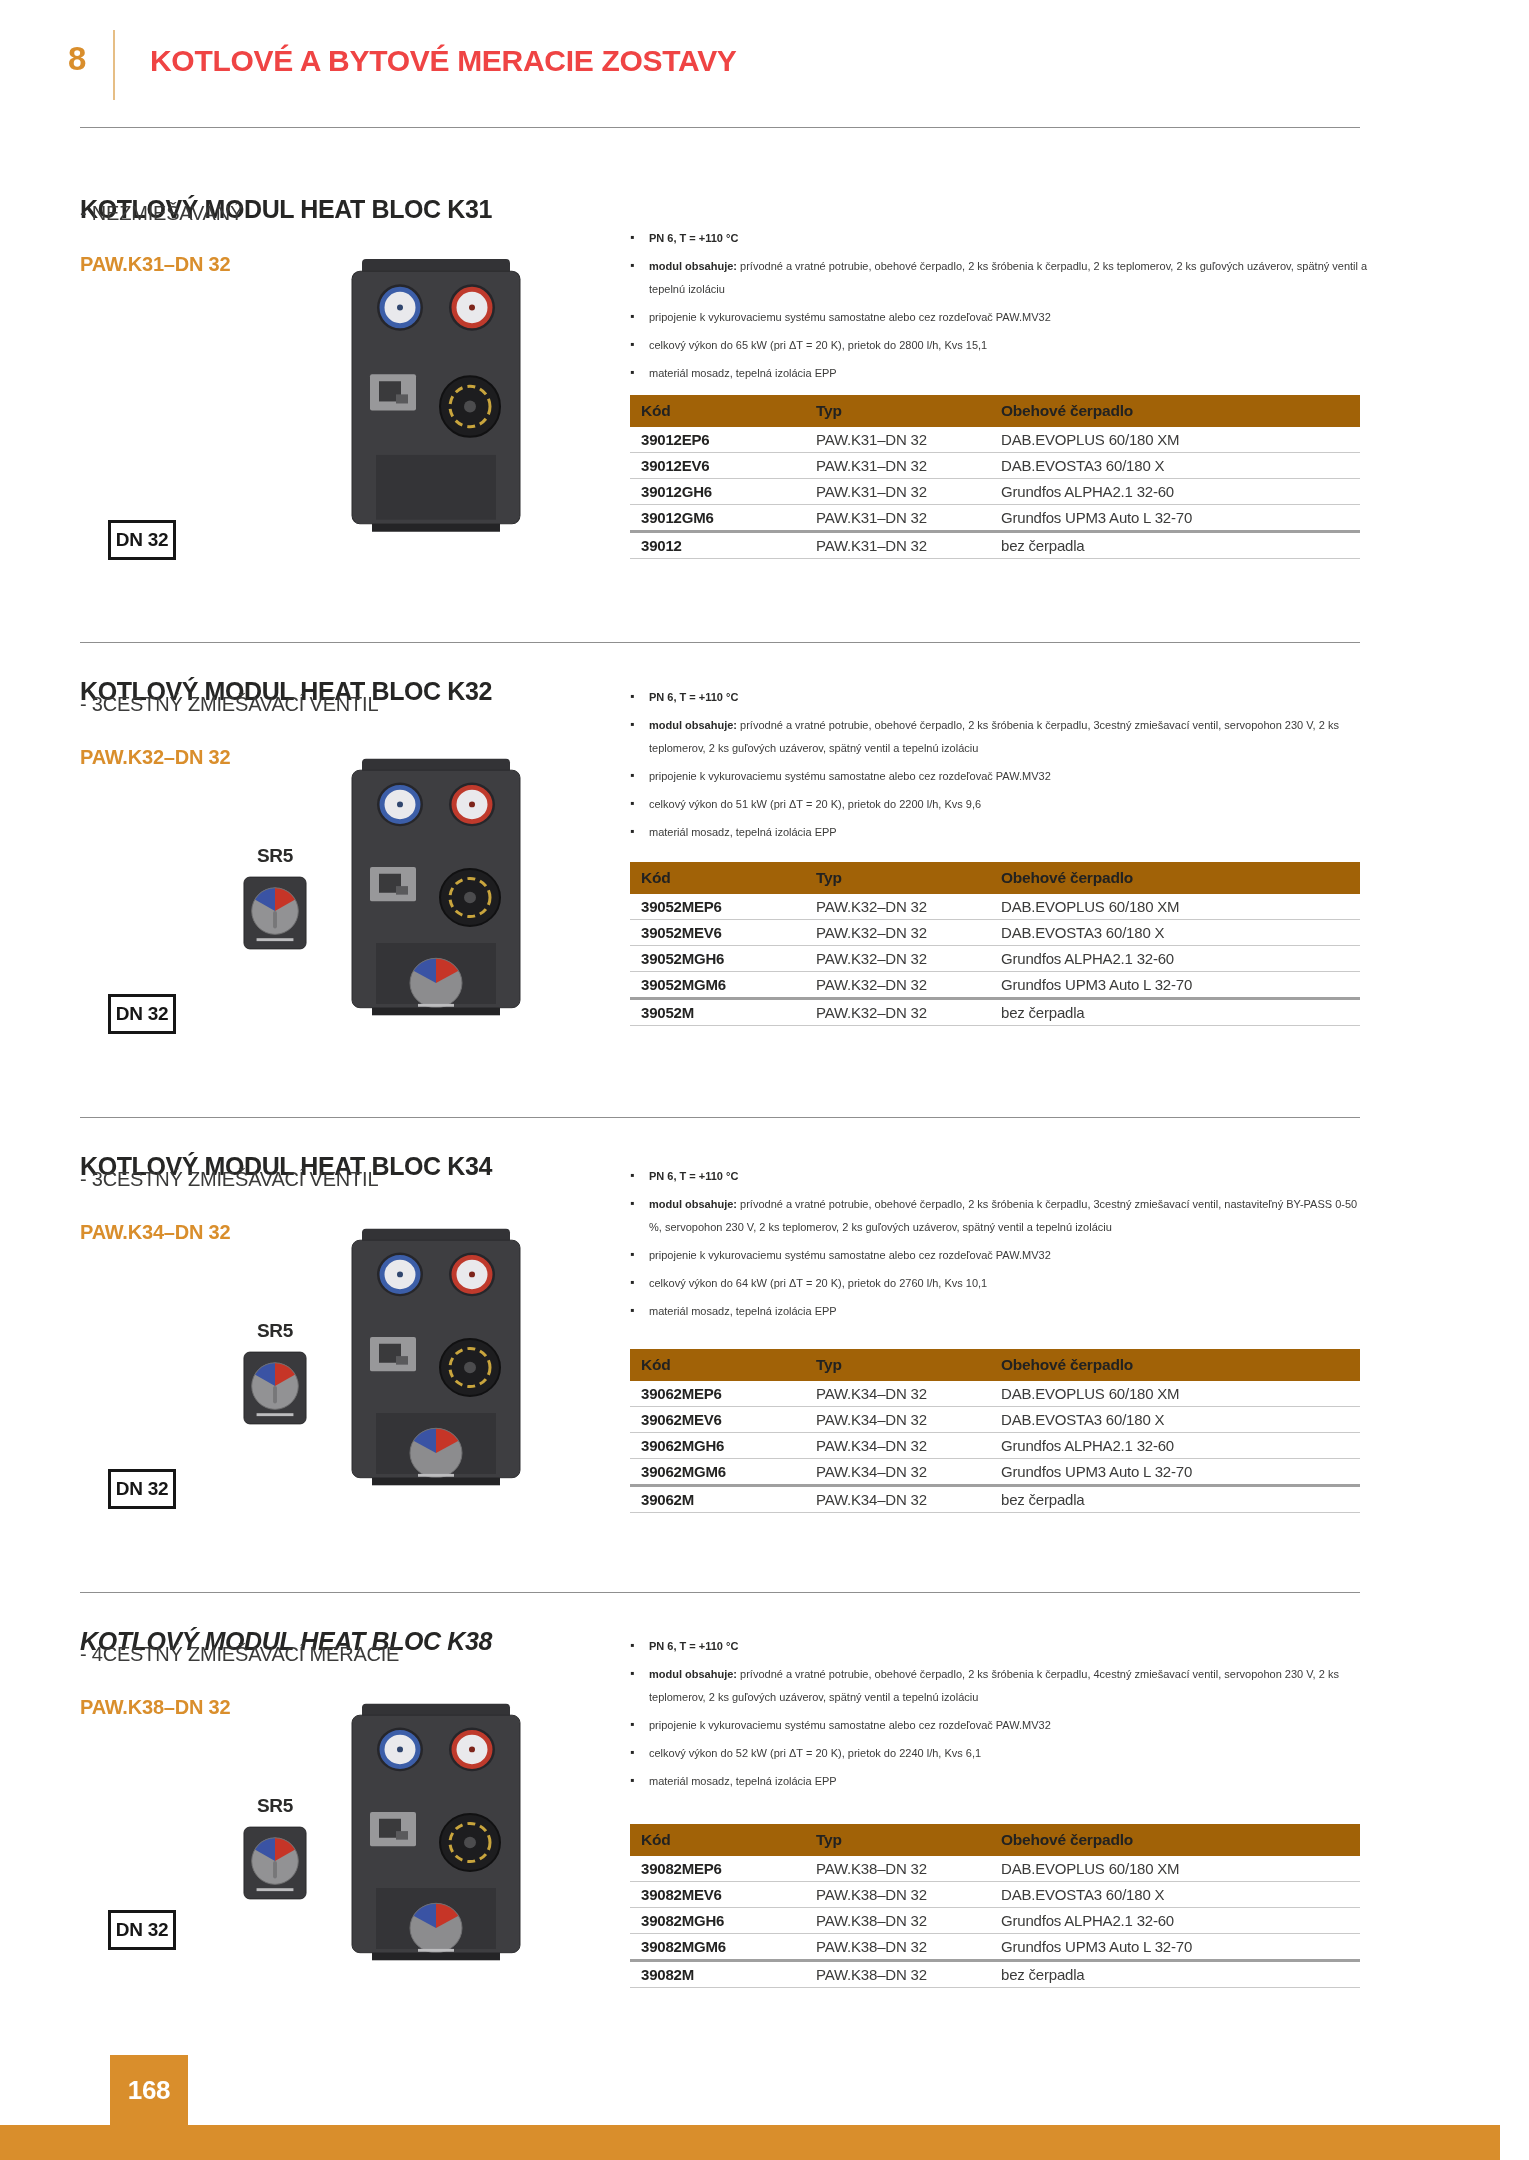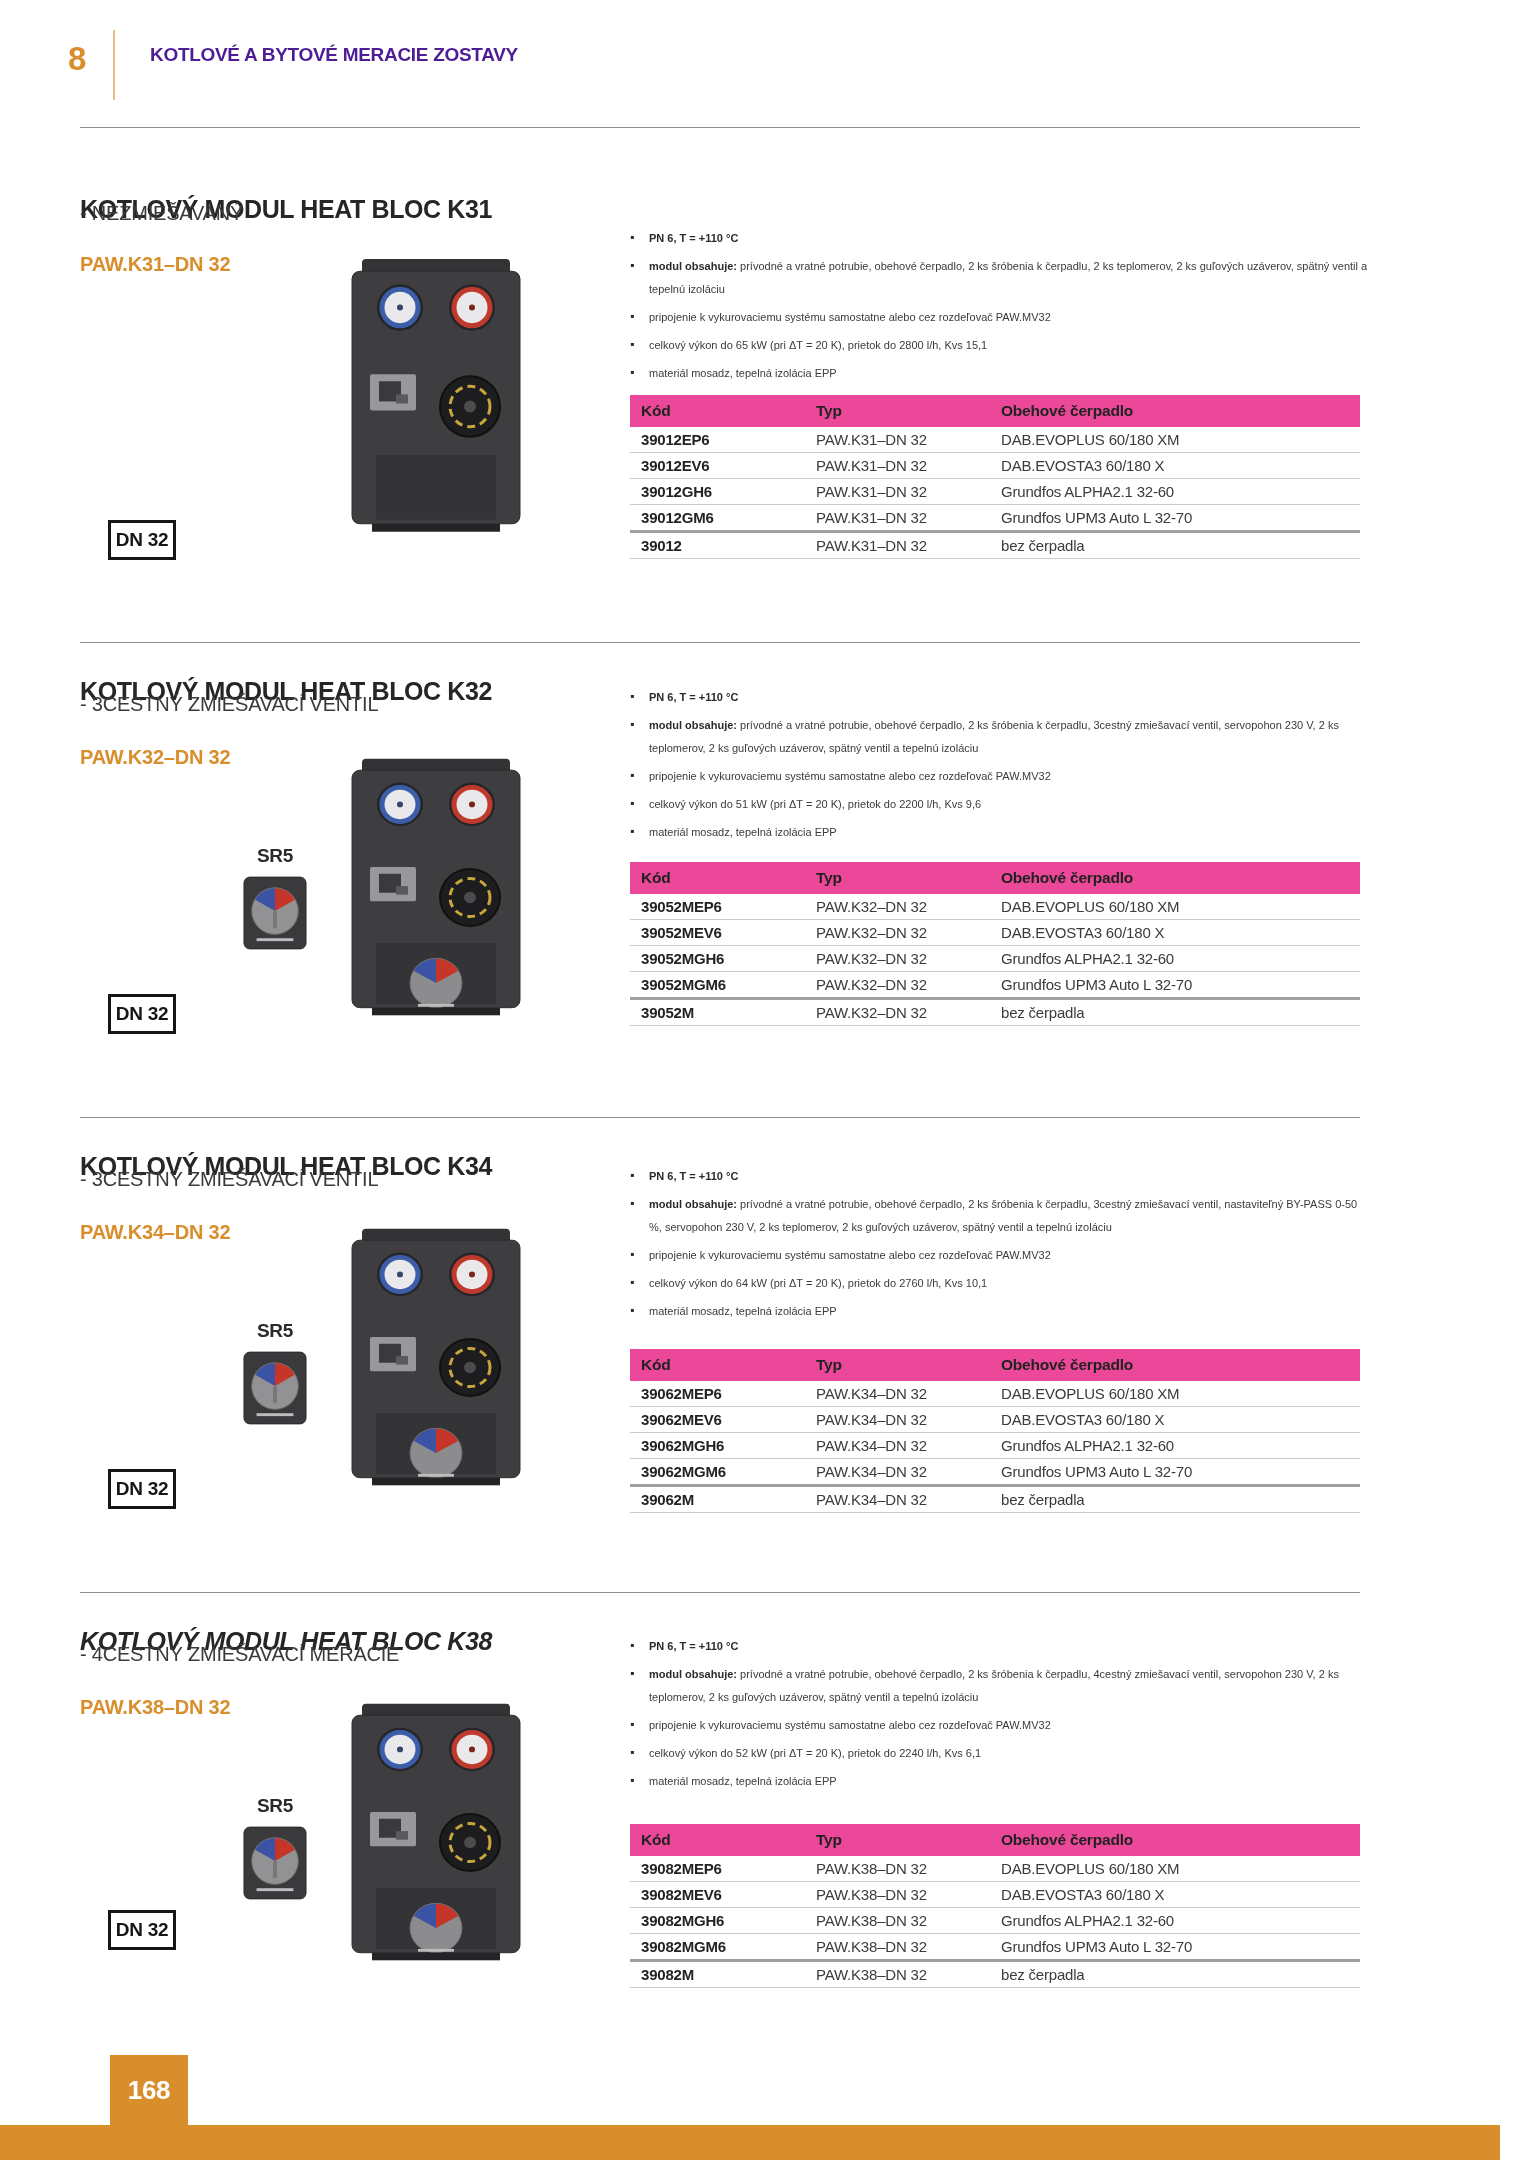--- a/index.html
+++ b/index.html
@@ -9,21 +9,21 @@
     -webkit-font-smoothing:antialiased;
   }
   
   .chapter-num{
     position:absolute;left:68px;top:40px;font-size:33px;font-weight:bold;color:#D98E2C;
   }
   .chapter-rule{
     position:absolute;left:113px;top:30px;width:2px;height:70px;background:#E6BE85;
   }
   .chapter-title{
-    position:absolute;left:150px;top:44px;font-size:19px;font-weight:bold;color:#4c1d95;
+    position:absolute;left:150px;top:44px;font-size:30px;font-weight:bold;color:#ef4444;
     letter-spacing:-0.3px;
   }
   
   .section{position:absolute;left:80px;width:1280px;}
   .sec-rule{position:absolute;left:0;top:0;width:1280px;height:1px;background:#8f8f8f;}
   .sec-title{position:absolute;left:0;font-size:25px;font-weight:bold;color:#262625;letter-spacing:-0.4px;white-space:nowrap;}
   .sec-sub{position:absolute;left:0;font-size:20px;font-weight:400;color:#3a3a39;letter-spacing:-0.2px;white-space:nowrap;}
   .paw-code{position:absolute;left:0;font-size:20px;font-weight:bold;color:#D98E2C;letter-spacing:-0.2px;white-space:nowrap;}
   .dn-badge{
     position:absolute;left:28px;width:62px;height:34px;border:3px solid #161616;background:#fff;
@@ -43,21 +43,21 @@
     position:relative;padding-left:19px;margin:0 0 5px 0;font-size:11px;line-height:23px;color:#3b3b3a;
   }
   .bullets li::before{content:'▪';position:absolute;left:0;top:-1px;font-size:12px;color:#262625;}
   .bullets .b{font-weight:bold;color:#2a2a29;}
   
   .spec-table{position:absolute;left:550px;width:730px;border-collapse:collapse;table-layout:fixed;}
   .spec-table col.c1{width:175px;}
   .spec-table col.c2{width:185px;}
   .spec-table col.c3{width:370px;}
   .spec-table th{
-    background:#ec4899;text-align:left;font-size:15.5px;font-weight:bold;color:#222221;
+    background:#a16207;text-align:left;font-size:15.5px;font-weight:bold;color:#222221;
     padding:7px 0 7px 11px;letter-spacing:-0.2px;
   }
   .spec-table td{
     font-size:15px;color:#3b3b3a;padding:4px 0 4px 11px;border-bottom:1px solid #c9c9c9;
     letter-spacing:-0.2px;white-space:nowrap;overflow:hidden;
   }
   .spec-table td.code{font-weight:bold;color:#232322;}
   .spec-table tr.thick td{border-bottom:3px solid #a0a0a0;}
   
   .s0{top:127px;height:515px;}

